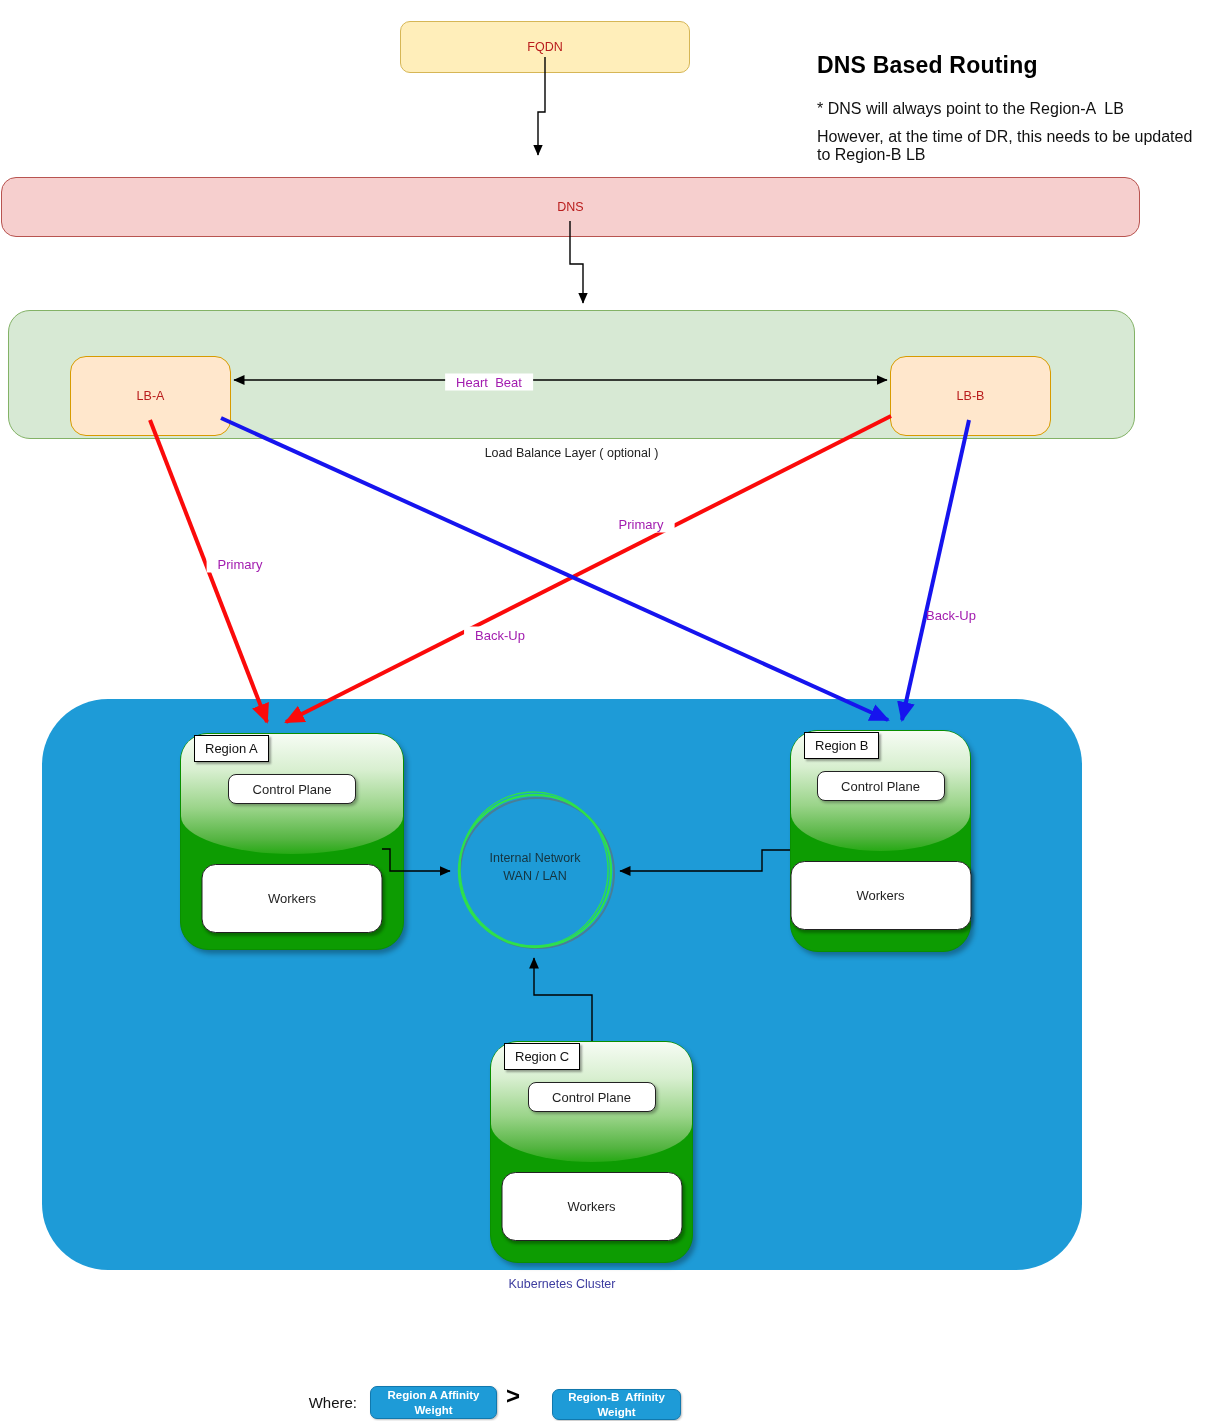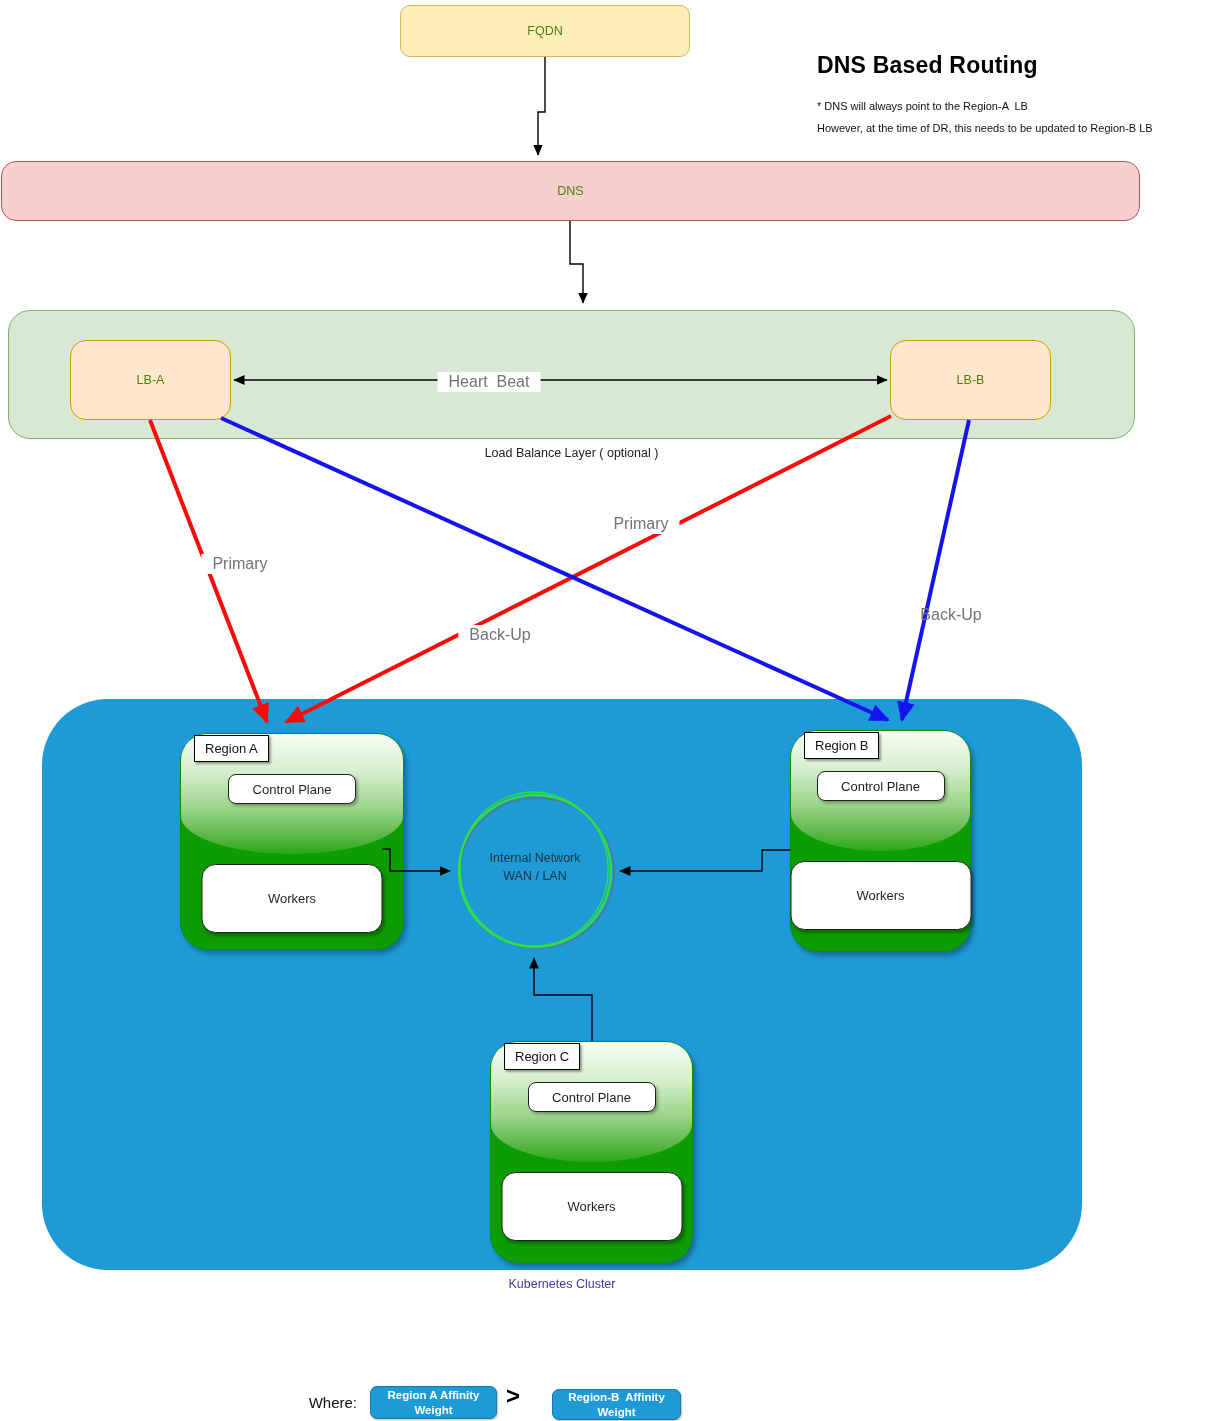--- a/index.html
+++ b/index.html
@@ -10,37 +10,37 @@
     --cluster-blue:#1e9bd7; --legend-border:#1178ad;
     --region-dark:#0d9c02; --region-border:#0a8f00;
     --net-green:#2ee14b; --net-shadow:#4a7e96;
     --accent-red:#fb0a0a; --accent-blue:#1614ee;
     --k8s-label:#3c3c9f; --ink:#1f1f1f;
   }
   *{margin:0;padding:0;box-sizing:border-box;}
   body{background:#fff;font-family:"Liberation Sans",sans-serif;color:var(--ink);}
   .canvas{position:relative;width:1221px;height:1421px;background:#fff;overflow:hidden;}
   .abs{position:absolute;}
-  .node{display:flex;align-items:center;justify-content:center;font-size:12.5px;color:#4d7c0f;}
+  .node{display:flex;align-items:center;justify-content:center;font-size:12.5px;color:#b91c1c;margin-top:16px;}
   .pre{white-space:pre;}
 
   .fqdn{left:400px;top:5px;width:290px;height:52px;background:var(--fqdn-fill);
         border:1px solid var(--fqdn-border);border-radius:10px;}
   .dns{left:1px;top:161px;width:1139px;height:60px;background:var(--dns-fill);
        border:1px solid var(--dns-border);border-radius:15px;}
   .lb-layer{left:8px;top:310px;width:1127px;height:129px;background:var(--layer-fill);
             border:1px solid var(--layer-border);border-radius:22px;}
   .lb{width:161px;height:80px;background:var(--lb-fill);border:1px solid var(--lb-border);
       border-radius:16px;}
   .lb-a{left:70px;top:340px;} .lb-b{left:890px;top:340px;}
   .layer-caption{left:8px;top:446px;width:1127px;text-align:center;font-size:12.5px;color:#222;}
 
   .title-block{left:817px;top:52px;width:390px;}
   .title-block h1{font-size:23px;font-weight:bold;color:#000;letter-spacing:.2px;}
-  .title-block p{font-size:11px;color:#111;margin-top:21px;}
+  .title-block p{font-size:16px;color:#111;margin-top:21px;}
   .title-block p + p{margin-top:10px;}
 
   .cluster{left:42px;top:699px;width:1040px;height:571px;background:var(--cluster-blue);
            border-radius:66px;}
 
   .region{position:absolute;background:var(--region-dark);border:1px solid var(--region-border);
           border-radius:28px;box-shadow:3px 4px 5px rgba(0,0,0,.3);}
   .region::before{content:"";position:absolute;left:0;top:0;right:0;height:120px;
           background:linear-gradient(180deg,#f6fcf4 0%,#d8efd0 30%,#9ad489 62%,#54b441 88%,#27a915 100%);
           border-radius:26px 26px 50% 50% / 26px 26px 38px 38px;}
@@ -53,21 +53,21 @@
       background:#fff;border:1px solid #222;border-radius:8px;display:flex;align-items:center;
       justify-content:center;font-size:13px;box-shadow:2px 2px 3px rgba(0,0,0,.3);z-index:2;}
   .wk{position:absolute;left:50%;transform:translateX(-50%);top:130px;width:181px;height:69px;
       background:#fff;border:1px solid #222;border-radius:14px;display:flex;align-items:center;
       justify-content:center;font-size:13px;box-shadow:2px 3px 3px rgba(0,0,0,.3);z-index:2;}
 
   .net-text{left:460px;top:849px;width:150px;text-align:center;font-size:12.5px;color:#15343f;
             line-height:1.45;z-index:3;}
 
   .edge-label{position:absolute;transform:translate(-50%,-50%);background:#fff;padding:1px 11px;
-              font-size:16px;color:#737373;z-index:4;}
+              font-size:13px;color:#a21caf;z-index:4;}
   .hb-label{left:489px;top:382px;}
   .lbl-primary-left{left:240px;top:564px;}
   .lbl-backup-left{left:500px;top:635px;}
   .lbl-primary-right{left:641px;top:524px;}
   .lbl-backup-right{left:951px;top:615px;background:transparent;}
 
   .k8s-caption{left:42px;top:1277px;width:1040px;text-align:center;font-size:12.5px;
                color:var(--k8s-label);}
 
   .where-label{left:290px;top:1394px;width:67px;text-align:right;font-size:15px;color:#111;}

